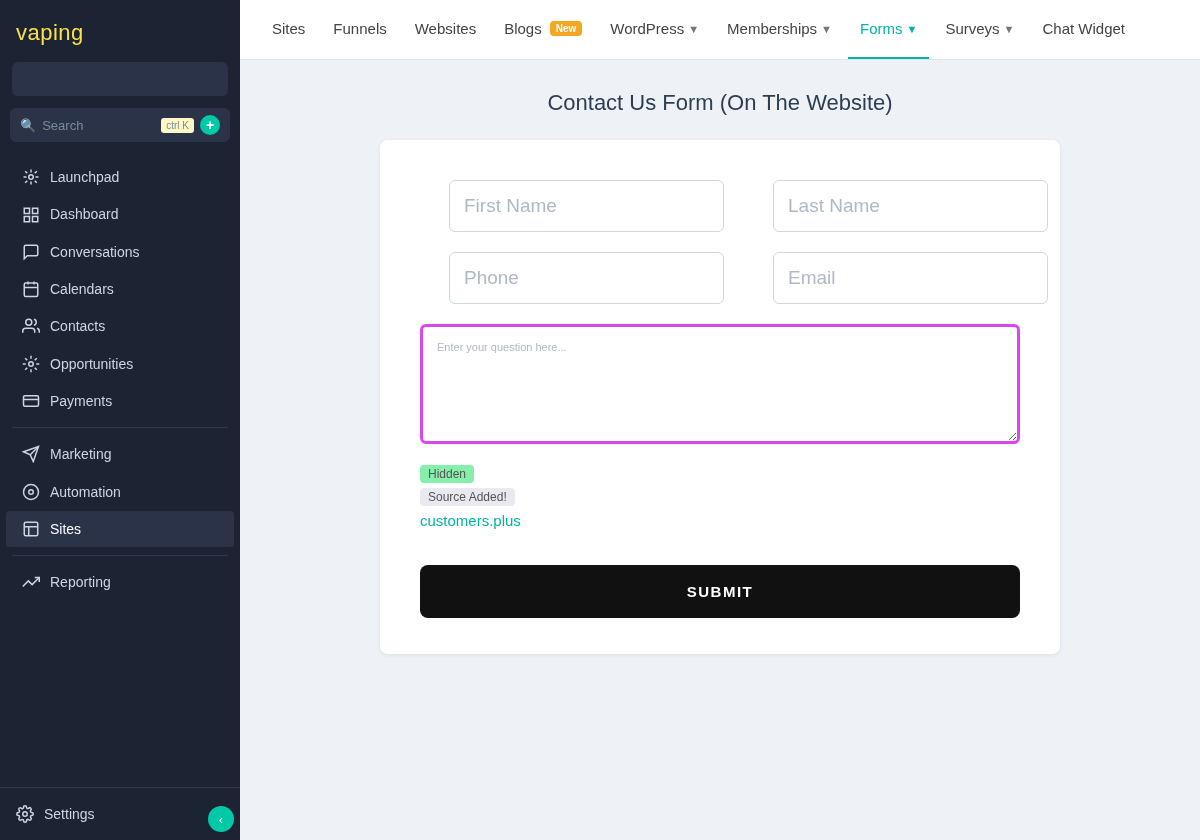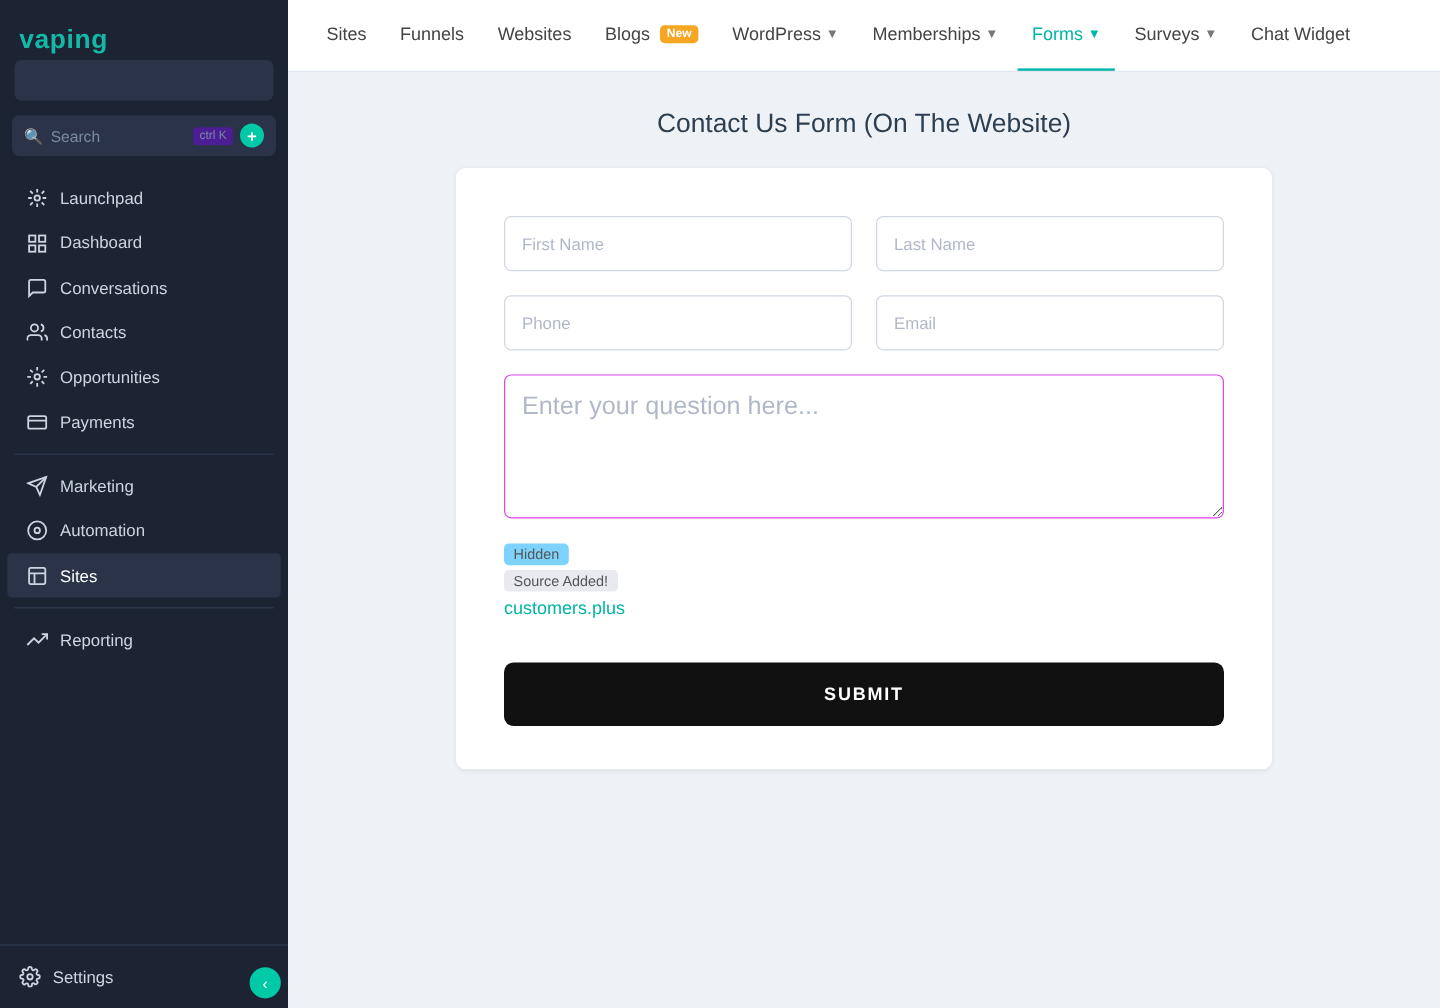--- a/index.html
+++ b/index.html
@@ -9,24 +9,24 @@
     .sidebar {
       width: 240px;
       background: #1c2333;
       color: #cdd5e0;
       display: flex;
       flex-direction: column;
       flex-shrink: 0;
       height: 840px;
     }
     .sidebar-logo {
-      padding: 20px 16px 4px;
+      padding: 20px 16px 16px;
       font-size: 22px;
-      font-weight: 700;
-      color: #14b8a6;
+      font-weight: 400;
+      color: #fde047;
       letter-spacing: 0.5px;
     }
     .sidebar-account-bar {
       margin: 0 12px 12px;
       background: #2a3347;
       border-radius: 6px;
       height: 34px;
     }
     .sidebar-search {
       margin: 0 10px 16px;
@@ -34,21 +34,21 @@
       border-radius: 6px;
       display: flex;
       align-items: center;
       padding: 0 10px;
       height: 34px;
       gap: 6px;
       cursor: text;
     }
     .sidebar-search .search-text { color: #7a8aa0; font-size: 13px; flex: 1; }
     .sidebar-search .kbd {
-      background: #4c1d95;
+      background: #fef9c3;
       color: #7a8aa0;
       font-size: 10px;
       padding: 2px 5px;
       border-radius: 3px;
     }
     .sidebar-search .plus-icon {
       width: 20px; height: 20px;
       background: #00c9a7;
       border-radius: 50%;
       display: flex; align-items: center; justify-content: center;
@@ -159,44 +159,45 @@
     .form-row {
       display: flex;
       gap: 20px;
       margin-bottom: 20px;
     }
     .form-input {
       flex: 1;
       border: 1px solid #d0d7e3;
       border-radius: 6px;
       padding: 14px 14px;
-      font-size: 14px;
+      font-size: 19px;
       color: #404040;
       background: #fff;
       outline: none;
+      margin-left: 29px;
     }
     .form-input::placeholder { color: #b0b8c8; }
     .form-textarea {
       width: 100%;
-      border: 1px solid #d946ef;
+      border: 3px solid #d946ef;
       border-radius: 6px;
       padding: 14px;
-      font-size: 21px;
+      font-size: 11px;
       color: #aab;
       background: #fff;
       resize: vertical;
       min-height: 120px;
       outline: none;
       font-family: inherit;
       margin-bottom: 16px;
     }
     .form-textarea::placeholder { color: #b0b8c8; }
     .hidden-badge {
       display: inline-block;
-      background: #7dd3fc;
+      background: #86efac;
       color: #555;
       font-size: 12px;
       padding: 2px 8px;
       border-radius: 4px;
       margin-bottom: 4px;
     }
     .source-badge {
       display: inline-block;
       background: #e8eaf0;
       color: #555;
@@ -262,20 +263,31 @@
       </span>
       <span>Dashboard</span>
     </div>
     <div class="nav-item">
       <span>
         <svg width="18" height="18" viewBox="0 0 24 24" fill="none" stroke="#cdd5e0" stroke-width="2">
             <path d="M21 15a2 2 0 0 1-2 2H7l-4 4V5a2 2 0 0 1 2-2h14a2 2 0 0 1 2 2z"></path>
           </svg>
       </span>
       <span>Conversations</span>
+    </div>
+    <div class="nav-item">
+      <span>
+        <svg width="18" height="18" viewBox="0 0 24 24" fill="none" stroke="#cdd5e0" stroke-width="2">
+            <rect x="3" y="4" width="18" height="18" rx="2"></rect>
+            <line x1="16" y1="2" x2="16" y2="6"></line>
+            <line x1="8" y1="2" x2="8" y2="6"></line>
+            <line x1="3" y1="10" x2="21" y2="10"></line>
+          </svg>
+      </span>
+      <span>Calendars</span>
     </div>
     <div class="nav-item">
       <span>
         <svg width="18" height="18" viewBox="0 0 24 24" fill="none" stroke="#cdd5e0" stroke-width="2">
             <path d="M17 21v-2a4 4 0 0 0-4-4H5a4 4 0 0 0-4 4v2"></path>
             <circle cx="9" cy="7" r="4"></circle>
             <path d="M23 21v-2a4 4 0 0 0-3-3.87"></path>
             <path d="M16 3.13a4 4 0 0 1 0 7.75"></path>
           </svg>
       </span>

